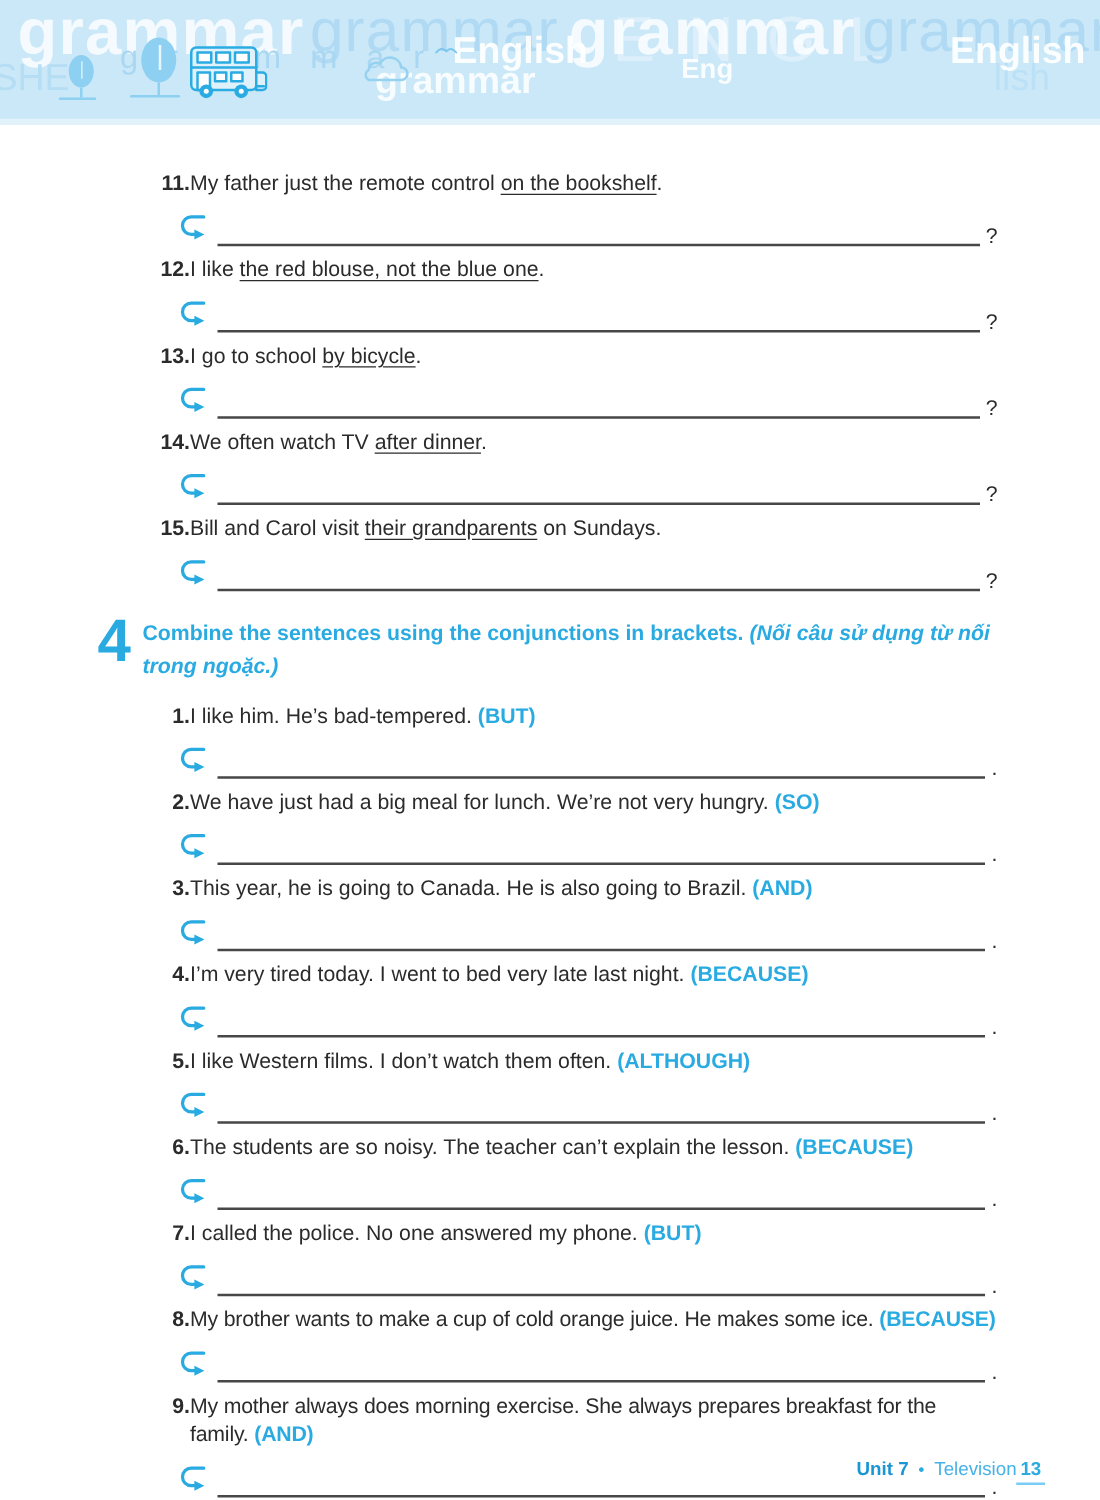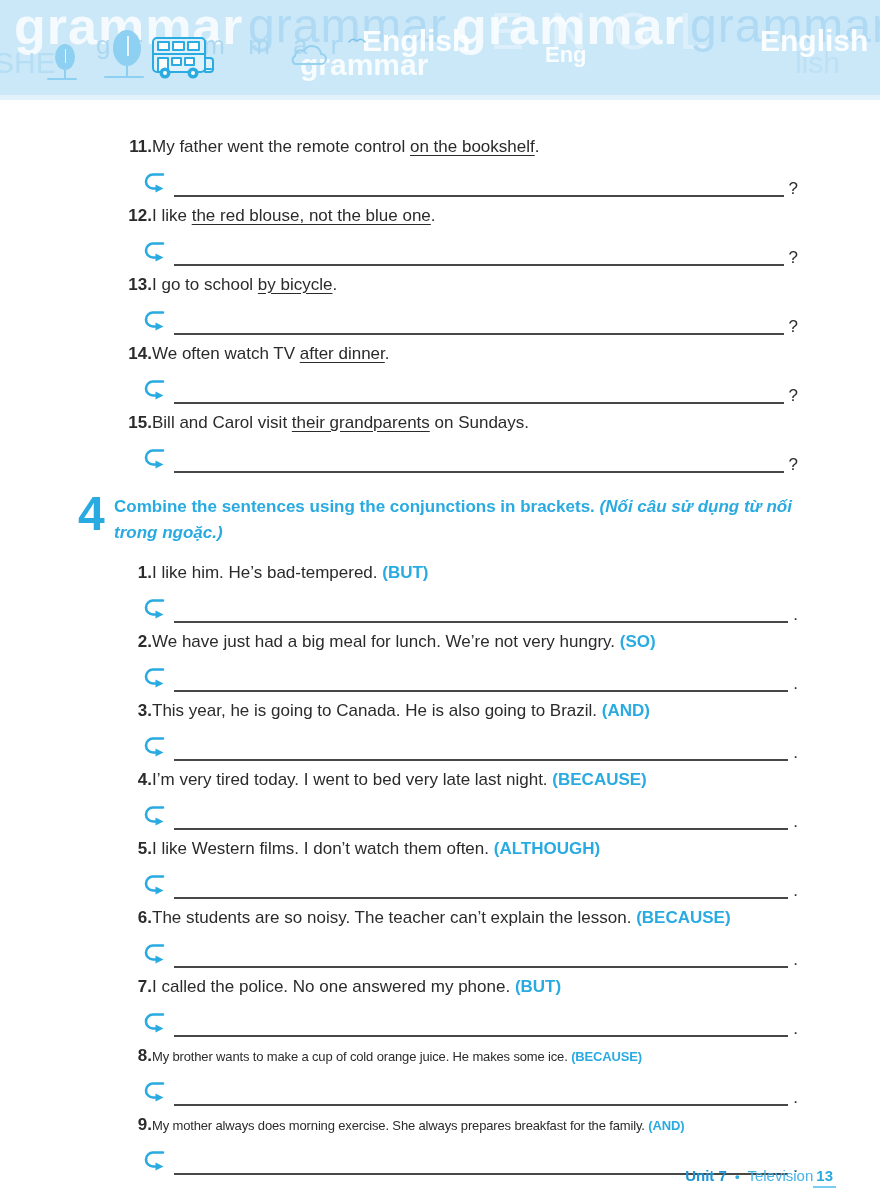--- a/index.html
+++ b/index.html
@@ -52,21 +52,21 @@
   .q { margin-bottom:6px; }
   .q-line { display:flex; align-items:baseline; font-size:17px; line-height:1.35; }
   .q-num { width:38px; flex-shrink:0; font-weight:bold;text-align:right; }
   .q-text { flex:1; }
   .q-text u { text-underline-offset:3px; }
   .conj { color:#29abe2; font-weight:bold; white-space:nowrap; }
   .a-line { display:flex; align-items:flex-end; margin:16px 0 8px 28px; height:22px; }
   .a-arrow { flex-shrink:0; margin:0 8px 0 0; }
   .blank { flex:1; border-bottom:2px solid #474747; height:16px; }
   .endchar { margin-left:5px; font-size:17px; position:relative; top:2px; }
-  .tight .q-text { font-size:13px; letter-spacing:-.15px; }
+  .tight .q-text { font-size:17px; letter-spacing:-.15px; }
 
   
   .ex4-head { display:flex; margin:18px 0 16px -36px; }
   .big-num { width:36px; flex-shrink:0; font-size:48px; line-height:.95; font-weight:800; color:#29abe2; font-family:"Liberation Sans", sans-serif; }
   .ex4-title { font-size:17px; font-weight:bold; color:#29abe2; line-height:1.55; padding-top:3px; }
   .ex4-title .vi { font-style:italic; }
 
   
   .footer { position:absolute; right:44px; bottom:12px; display:flex; align-items:baseline; font-size:15px; font-weight:bold; }
   .f-unit { color:#1b96d4; }
@@ -130,21 +130,21 @@
       <path d="M1 6 q3.5-5 8-1 q4-4 8 1" fill="none" stroke="#7cc6ec" stroke-width="1.6" stroke-linecap="round"></path>
     </svg>
 
   </div>
 
   <div class="content">
     <section id="ex3">
         <div class="q">
           <div class="q-line">
             <span class="q-num">11.</span>
-            <span class="q-text"><span>My father went the remote control </span><u>on the bookshelf</u><span>.</span></span>
+            <span class="q-text"><span>My father just the remote control </span><u>on the bookshelf</u><span>.</span></span>
           </div>
           <div class="a-line">
             <span class="a-arrow"><svg width="24" height="22" viewBox="0 0 24 22">
                 <path d="M21 3.5 H11 A7 7 0 0 0 11 17.5 H14" fill="none" stroke="#29abe2" stroke-width="2.6" stroke-linecap="round"></path>
                 <path d="M13.5 13.5 L21.5 17.5 L13.5 21.5 Z" fill="#29abe2"></path>
               </svg></span>
             <span class="blank"></span>
             <span class="endchar">?</span>
           </div>
         </div>

